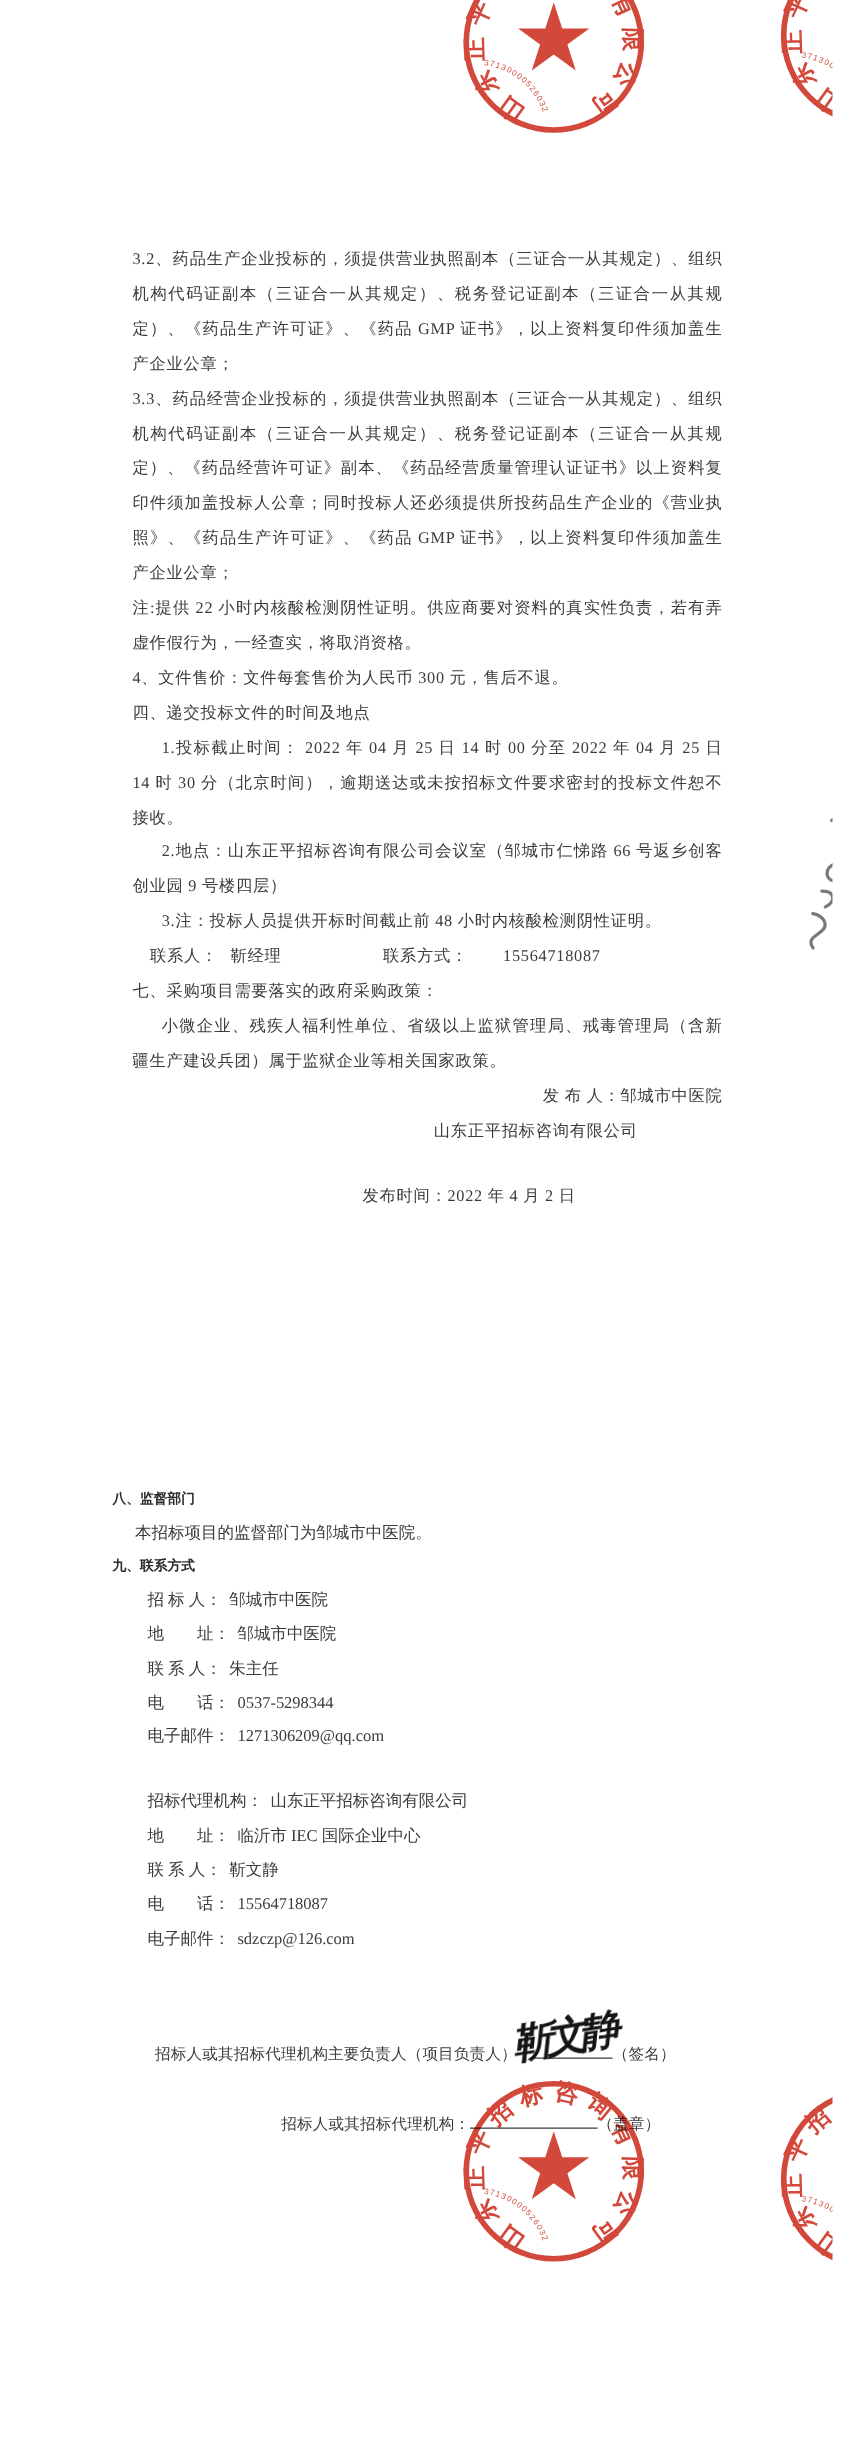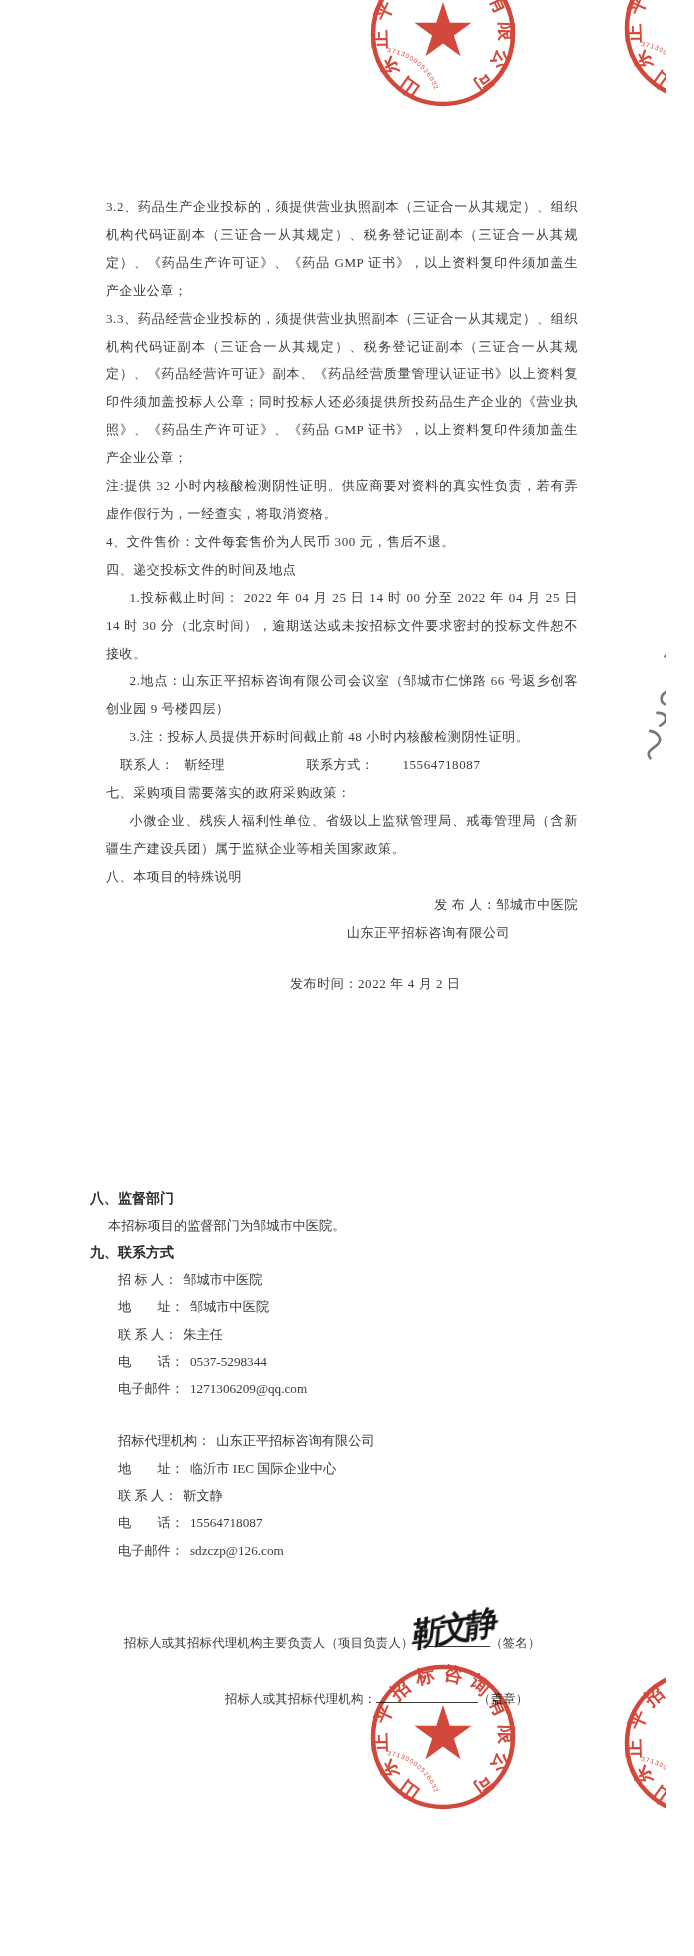--- a/index.html
+++ b/index.html
@@ -13,21 +13,21 @@
   .b1 p.ind{text-indent:1.8em;}
   .b1 p.pub1{margin-left:204px;text-align:right;}
   .b1 p.pub2{margin-left:241px;text-align:left;}
   .b1 p.pub3{margin-left:184px;text-align:left;margin-top:24px;}
   .contact{display:flex;text-align:left;}
   .contact .cl1{margin-left:14px;}
   .contact .cn{margin-left:10px;width:122px;}
   .contact .cl2{width:96px;}
   
   .b2{position:absolute;top:1186px;left:90px;width:492px;font-size:13.2px;}
-  .b2 .hd{font-weight:bold;font-size:14px;line-height:26px;color:#2d2d2d;margin:0;}
+  .b2 .hd{font-weight:bold;font-size:11px;line-height:26px;color:#2d2d2d;margin:0;}
   .b2 .bd{margin:1px 0 1px 18px;line-height:26px;}
   .row{display:flex;margin-left:28px;line-height:27.3px;}
   .row .lbl{white-space:pre;}
   .row .val{margin-left:6px;}
   .grp2{margin-top:25px;}
   
   .sign1{position:absolute;top:1633px;left:124px;font-size:12.4px;letter-spacing:.2px;white-space:nowrap;text-align:center;}
   .sign2{position:absolute;top:1689px;left:225px;font-size:12.4px;letter-spacing:.2px;white-space:nowrap;}
   .uline{display:inline-block;border-bottom:1.3px solid #3a3a3a;height:13px;position:relative;vertical-align:baseline;}
   .u1{width:64px;}
@@ -63,35 +63,34 @@
       </text>
     </g>
   </defs>
 </svg>
 
 <div class="page">
 
   <div class="b1">
     <p>3.2、药品生产企业投标的，须提供营业执照副本（三证合一从其规定）、组织机构代码证副本（三证合一从其规定）、税务登记证副本（三证合一从其规定）、《药品生产许可证》、《药品 GMP 证书》，以上资料复印件须加盖生产企业公章；</p>
     <p>3.3、药品经营企业投标的，须提供营业执照副本（三证合一从其规定）、组织机构代码证副本（三证合一从其规定）、税务登记证副本（三证合一从其规定）、《药品经营许可证》副本、《药品经营质量管理认证证书》以上资料复印件须加盖投标人公章；同时投标人还必须提供所投药品生产企业的《营业执照》、《药品生产许可证》、《药品 GMP 证书》，以上资料复印件须加盖生产企业公章；</p>
-    <p>注:提供 32 小时内核酸检测阴性证明。供应商要对资料的真实性负责，若有弄虚作假行为，一经查实，将取消资格。</p>
+    <p>注:提供 22 小时内核酸检测阴性证明。供应商要对资料的真实性负责，若有弄虚作假行为，一经查实，将取消资格。</p>
     <p>4、文件售价：文件每套售价为人民币 300 元，售后不退。</p>
     <p>四、递交投标文件的时间及地点</p>
     <p class="ind">1.投标截止时间： 2022 年 04 月 25 日 14 时 00 分至 2022 年 04 月 25 日 14 时 30 分（北京时间），逾期送达或未按招标文件要求密封的投标文件恕不接收。</p>
     <p class="ind">2.地点：山东正平招标咨询有限公司会议室（邹城市仁悌路 66 号返乡创客创业园 9 号楼四层）</p>
     <p class="ind">3.注：投标人员提供开标时间截止前 48 小时内核酸检测阴性证明。</p>
     <p class="contact">
       <span class="cl1">联系人：</span>
       <span class="cn">靳经理</span>
       <span class="cl2">联系方式：</span>
       <span>15564718087</span>
     </p>
     <p>七、采购项目需要落实的政府采购政策：</p>
     <p class="ind">小微企业、残疾人福利性单位、省级以上监狱管理局、戒毒管理局（含新疆生产建设兵团）属于监狱企业等相关国家政策。</p>
-    <p>八、本项目的特殊说明</p>
     <p class="pub1"><span>发 布 人：</span><span>邹城市中医院</span></p>
     <p class="pub2">山东正平招标咨询有限公司</p>
     <p class="pub3"><span>发布时间：</span><span>2022 年 4 月 2 日</span></p>
   </div>
 
   <div class="b2">
     <p class="hd">八、监督部门</p>
     <div class="bd">本招标项目的监督部门为邹城市中医院。</div>
     <p class="hd">九、联系方式</p>
 

